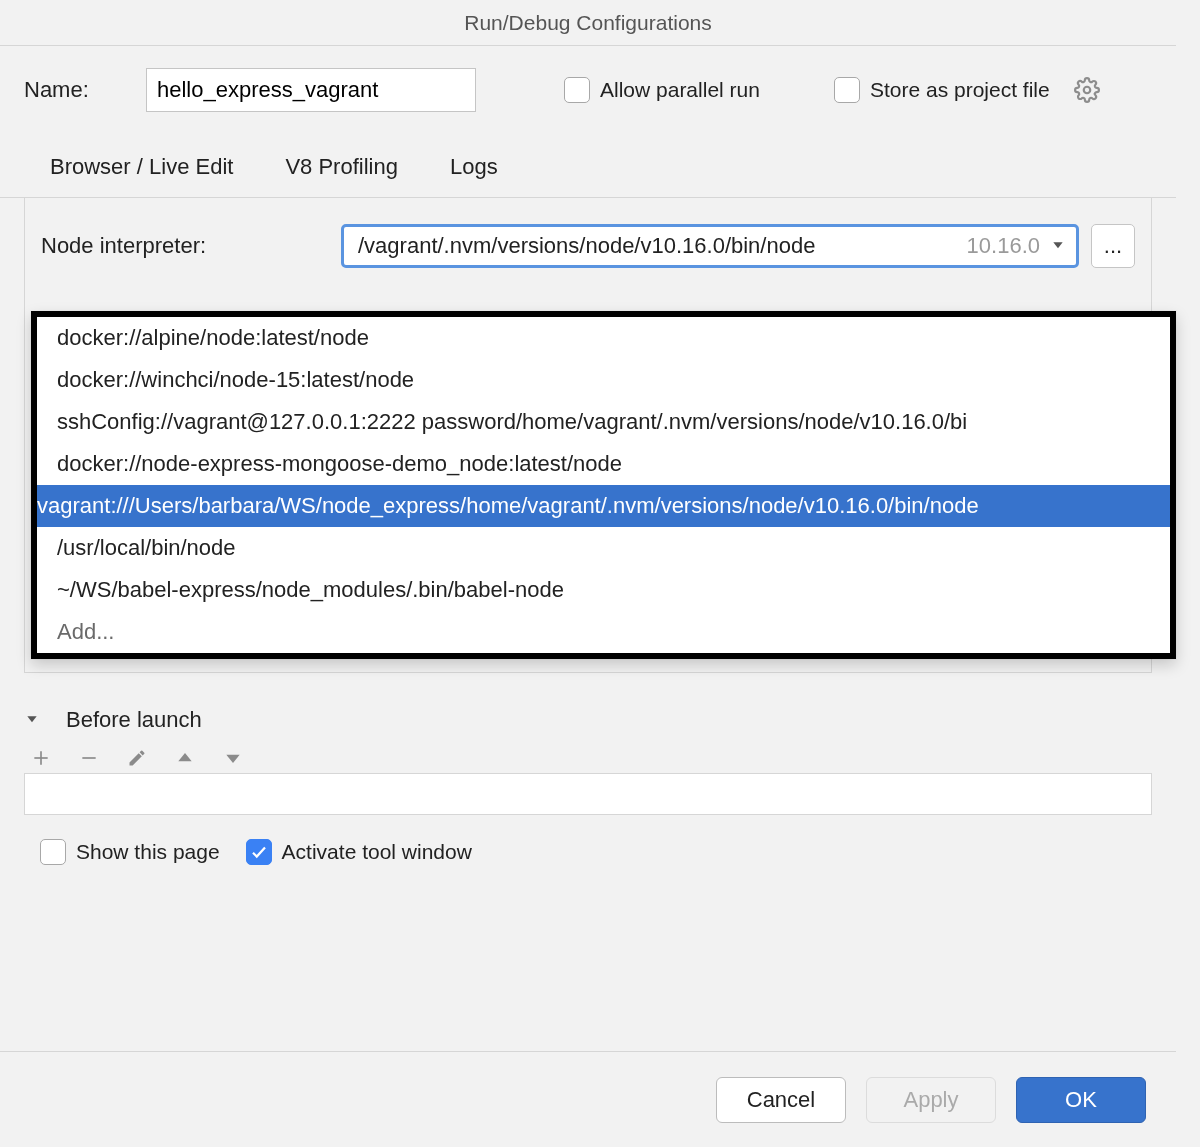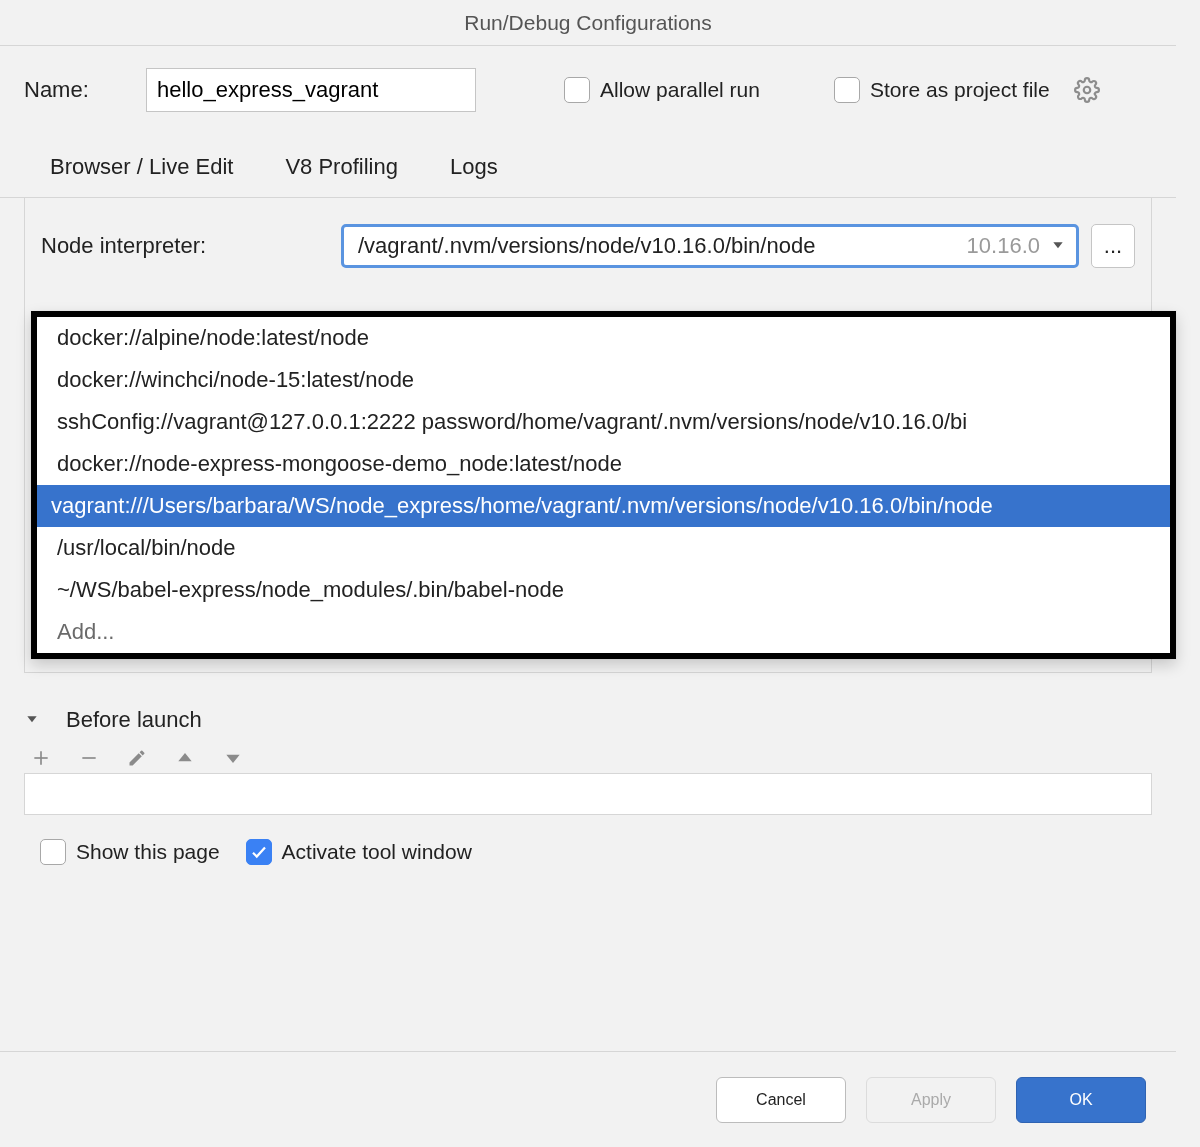--- a/index.html
+++ b/index.html
@@ -126,21 +126,21 @@
     margin-left: 24px;
   }
   .dd-item {
     padding: 8px 20px 8px 20px;
     font-size: 22px;
     white-space: nowrap;
     overflow: hidden; text-overflow: clip;
     cursor: pointer;
   }
   .dd-item.selected { background: #3773cc; color: #fff; padding-left: 0; padding-right: 0; }
-  .dd-item.selected span { padding-left: 14px; }
+  .dd-item.selected span { padding-left: 0; }
   .dd-item.add { color: #6a6a6a; }
 
   
   .mapping-row {
     display: flex; align-items: center;
     padding: 8px 16px;
     margin-top: 310px; 
   }
   .mapping-label { width: 194px; font-size: 22px; }
   .mapping-box {
@@ -190,21 +190,21 @@
     position: absolute; left: 0; right: 0; bottom: 0;
     height: 96px;
     border-top: 1px solid #d6d6d6;
     display: flex; align-items: center; justify-content: flex-end;
     gap: 20px; padding-right: 30px;
     background: #f2f2f2;
   }
   .btn {
     min-width: 130px; height: 46px;
     border-radius: 6px;
-    font-size: 16px;
+    font-size: 22px;
     display: inline-flex; align-items: center; justify-content: center;
     cursor: pointer;
   }
   .btn-secondary { background: #fff; border: 1px solid #bcbcbc; color: #222; }
   .btn-disabled  { background: #f2f2f2; border: 1px solid #dcdcdc; color: #aaa; cursor: default; }
   .btn-primary   { background: #3773cc; border: 1px solid #2f63b2; color: #fff; }
 </style>
 </head>
 <body>
 

